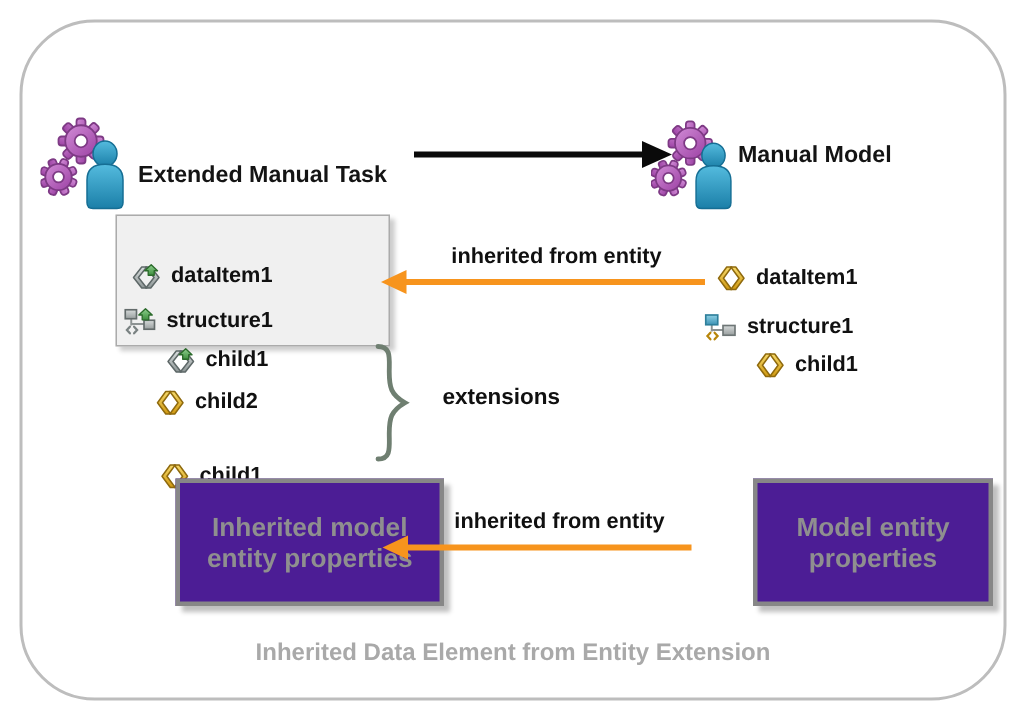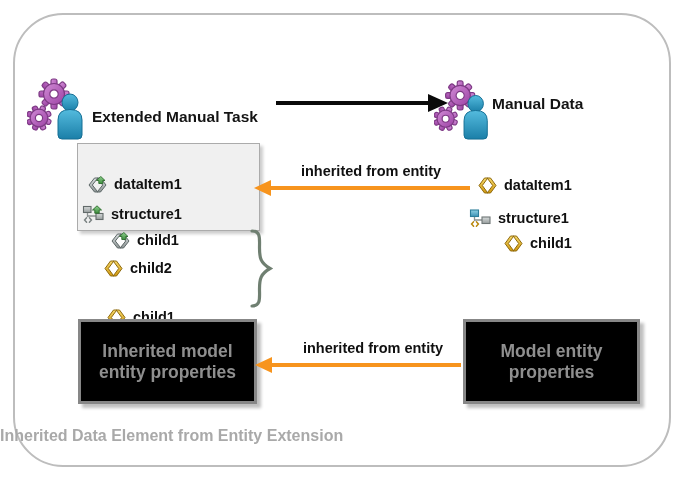--- a/index.html
+++ b/index.html
@@ -20,26 +20,26 @@
   .arrow-line{position:absolute;height:4px;}
   .arrow-line.black{background:#0a0a0a;}
   .arrow-line.orange{background:#f7941d;}
   .ah-right{position:absolute;width:0;height:0;border-top:9px solid transparent;
             border-bottom:9px solid transparent;border-left:20px solid #0a0a0a;}
   .ah-left-orange{position:absolute;width:0;height:0;border-top:8px solid transparent;
             border-bottom:8px solid transparent;border-right:17px solid #f7941d;}
   .arrow-label{position:absolute;font:bold 14.5px "Liberation Sans",sans-serif;color:#101010;
                text-align:center;white-space:nowrap;}
   .ext-label{position:absolute;font:bold 15px "Liberation Sans",sans-serif;color:#101010;white-space:nowrap;}
-  .prop-box{position:absolute;width:179px;height:85px;background:#000000;
+  .prop-box{position:absolute;width:179px;height:85px;background:#4c1d95;
             border:3px solid #878787;box-shadow:4px 4px 3px rgba(0,0,0,0.25);
             display:flex;align-items:center;justify-content:center;text-align:center;
             font:bold 17.5px/21px "Liberation Sans",sans-serif;color:#8f8f8f;
-            padding:0 8px;box-sizing:border-box;}
-  .caption{position:absolute;left:0;top:427px;width:684px;
+            padding:0 8px;box-sizing:border-box;margin-left:39px;}
+  .caption{position:absolute;left:0;top:427px;width:684px;text-align:center;
            font:bold 16px "Liberation Sans",sans-serif;color:#a9a9a9;}
   .defs-holder{position:absolute;width:0;height:0;overflow:hidden;}
 </style>
 </head>
 <body>
 
 <div class="stage">
 
   <svg class="defs-holder" aria-hidden="true">
     <defs>
@@ -135,21 +135,21 @@
       <use href="#sym-task"></use>
     </svg>
   <div class="task-title" style="left:92px;top:108px;">Extended Manual Task</div>
 
   <div class="arrow-line black" style="left:276px;top:101px;width:153px;"></div>
   <div class="ah-right" style="left:428px;top:94px;"></div>
 
   <svg class="icon-task abs" style="left:434px;top:79px;width:62px;height:62px;">
       <use href="#sym-task"></use>
     </svg>
-  <div class="task-title" style="left:492px;top:95px;">Manual Data</div>
+  <div class="task-title" style="left:492px;top:95px;">Manual Model</div>
 
   <div class="inherited-box"></div>
 
   <div class="item-row" style="left:88px;top:146px;">
     <svg class="icon-chev">
         <use href="#sym-chev-gray-inh"></use>
       </svg>
     <span>dataItem1</span>
   </div>
   <div class="item-row" style="left:82px;top:176px;">
@@ -174,20 +174,21 @@
   <div class="item-row" style="left:107px;top:279px;">
     <svg class="icon-chev">
         <use href="#sym-chev-gold"></use>
       </svg>
     <span>child1</span>
   </div>
 
   <svg class="abs" style="left:248px;top:229px;width:32px;height:80px;" viewBox="0 0 32 80">
     <path d="M4,2 C13,2 11.5,10 11.5,19 C11.5,29 12.5,34 22,39.5 C12.5,45 11.5,50 11.5,60 C11.5,69 13,77 4,77" fill="none" stroke="#6F7F71" stroke-width="3.2" stroke-linecap="round"></path>
   </svg>
+  <div class="ext-label" style="left:295px;top:256px;">extensions</div>
 
   <div class="arrow-label" style="left:290px;top:163px;width:162px;">inherited from entity</div>
   <div class="arrow-line orange" style="left:262px;top:186px;width:208px;"></div>
   <div class="ah-left-orange" style="left:254px;top:180px;"></div>
 
   <div class="item-row" style="left:478px;top:147px;">
     <svg class="icon-chev">
         <use href="#sym-chev-gold"></use>
       </svg>
     <span>dataItem1</span>
@@ -206,19 +207,19 @@
   </div>
 
   <div class="prop-box" style="left:78px;top:319px;">
     <span>Inherited model entity properties</span>
   </div>
 
   <div class="arrow-label" style="left:287px;top:340px;width:172px;">inherited from entity</div>
   <div class="arrow-line orange" style="left:263px;top:363px;width:198px;"></div>
   <div class="ah-left-orange" style="left:255px;top:357px;"></div>
 
-  <div class="prop-box" style="left:463px;top:319px;width:177px;">
+  <div class="prop-box" style="left:463px;top:319px;width:160px;">
     <span>Model entity properties</span>
   </div>
 
   <div class="caption">Inherited Data Element from Entity Extension</div>
 
 </div>
 
 </body></html>

